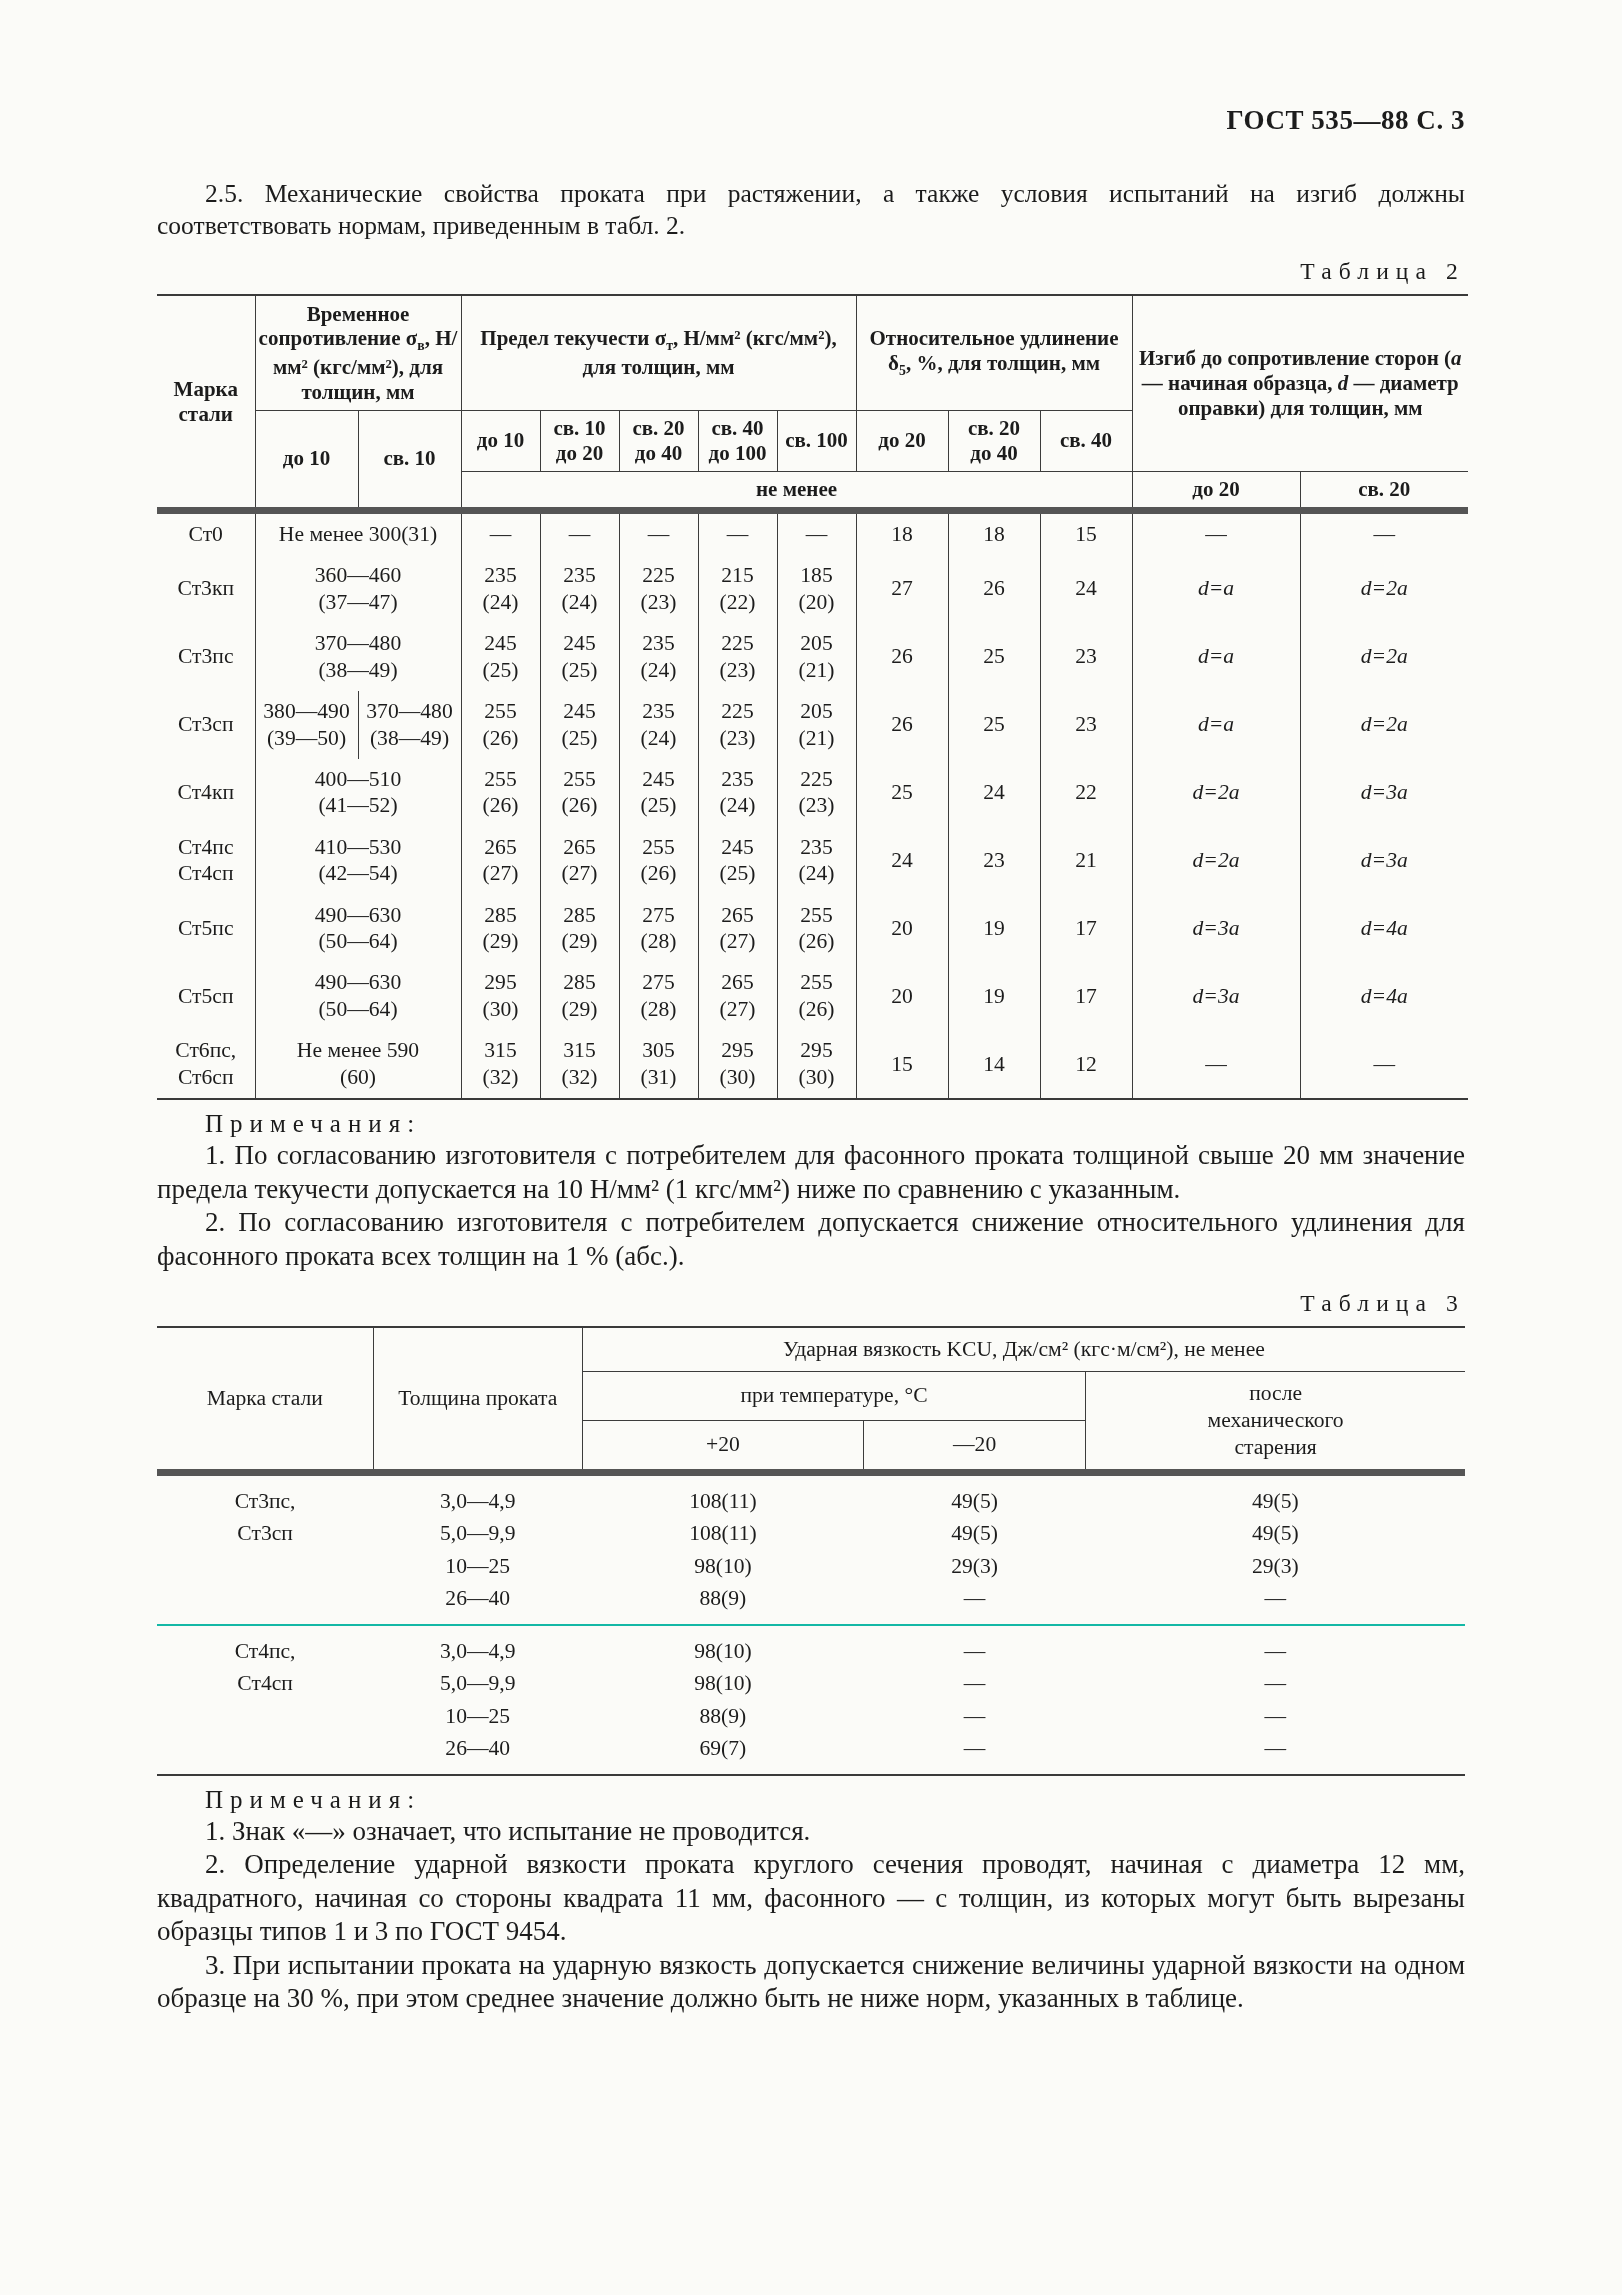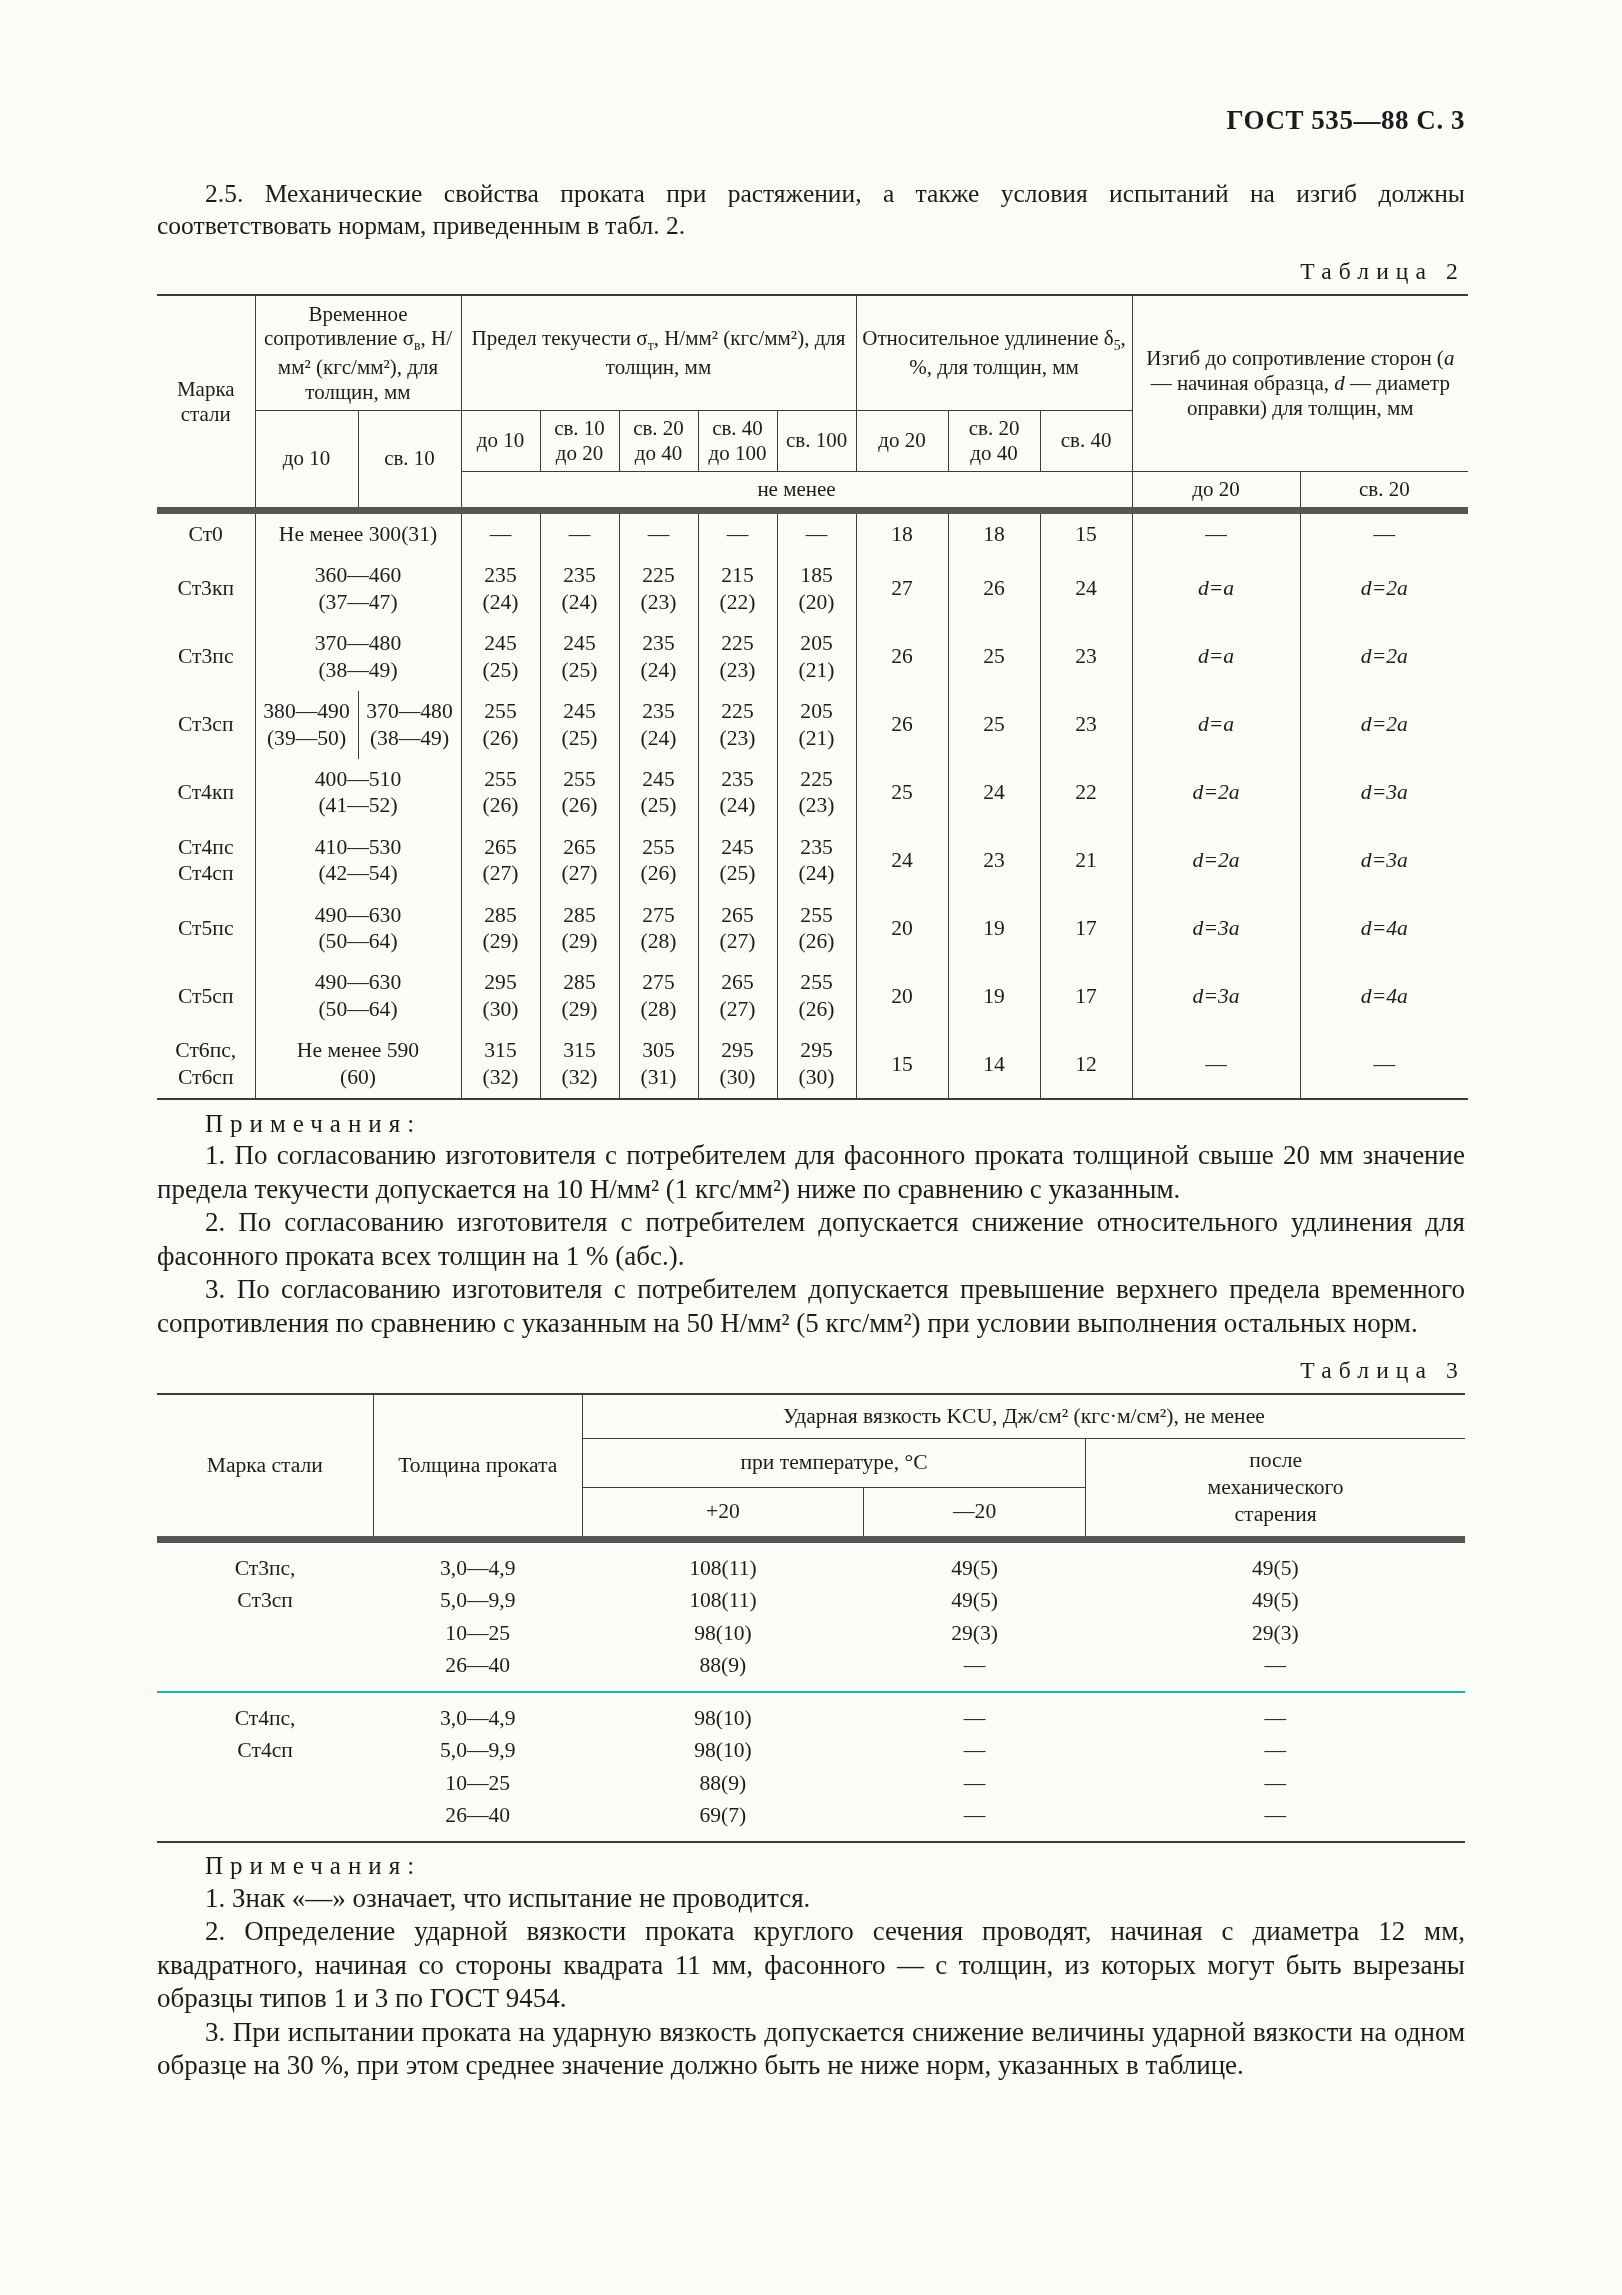--- a/index.html
+++ b/index.html
@@ -51,21 +51,21 @@
   .t2 { border-top: 2.6px solid #3a3a3a; border-bottom: 2.6px solid #3a3a3a; }
   .t2 thead { border-bottom: 7.2px solid #555; }
   .t2 th, .t2 td {
     border: 1.3px solid #3c3c3c;
     text-align: center;
     vertical-align: middle;
     white-space: pre-line;
     padding: 5.2px 2.6px;
     line-height: 1.2;
   }
-  .t2 thead th { font-size: 21px; line-height: 1.18; }
+  .t2 thead th { font-size: 21px; line-height: 1.18; font-weight: bold; }
   .t2 tbody td { border-top: 0; border-bottom: 0; padding: 7.2px 2.6px; line-height: 1.24; }
   .t2 tr > *:first-child { border-left: 0; }
   .t2 tr > *:last-child { border-right: 0; }
   .it { font-style: italic; }
 
   
   .notes { margin-top: 7.9px; }
   .notes-title {
     font-size: 25px;
     text-indent: 48px;
@@ -340,21 +340,20 @@
           <td>—</td>
           <td>—</td>
         </tr>
       </tbody>
   </table>
 
   <div class="notes">
     <div class="notes-title">Примечания:</div>
     <p class="note">1. По согласованию изготовителя с потребителем для фасонного проката толщиной свыше 20 мм значение предела текучести допускается на 10 Н/мм² (1 кгс/мм²) ниже по сравнению с указанным.</p>
     <p class="note">2. По согласованию изготовителя с потребителем допускается снижение относительного удлинения для фасонного проката всех толщин на 1 % (абс.).</p>
-    <p class="note">3. По согласованию изготовителя с потребителем допускается превышение верхнего предела временного сопротивления по сравнению с указанным на 50 Н/мм² (5 кгс/мм²) при условии выполнения остальных норм.</p>
   </div>
 
 
   <div class="caption">Таблица 3</div>
 
   <table class="t3">
     <colgroup>
       <col style="width:216px">
         <col style="width:209px">
         <col style="width:281px">

